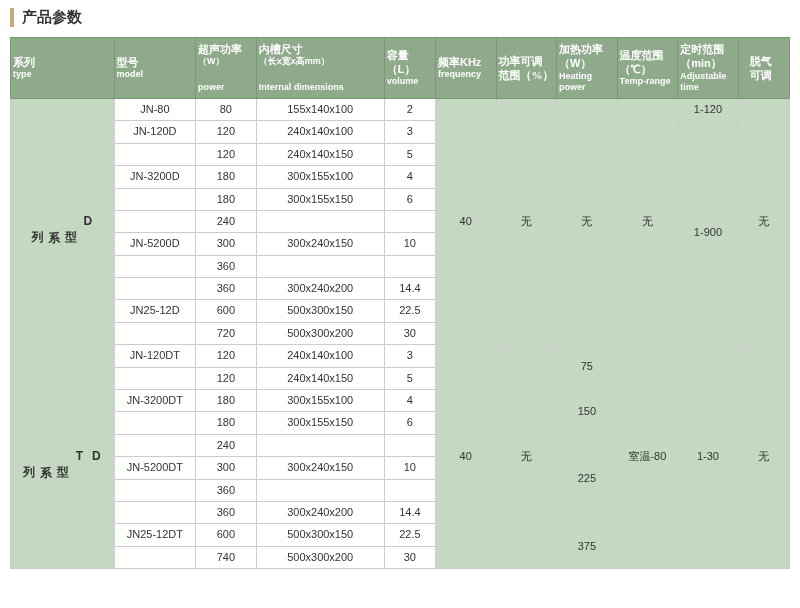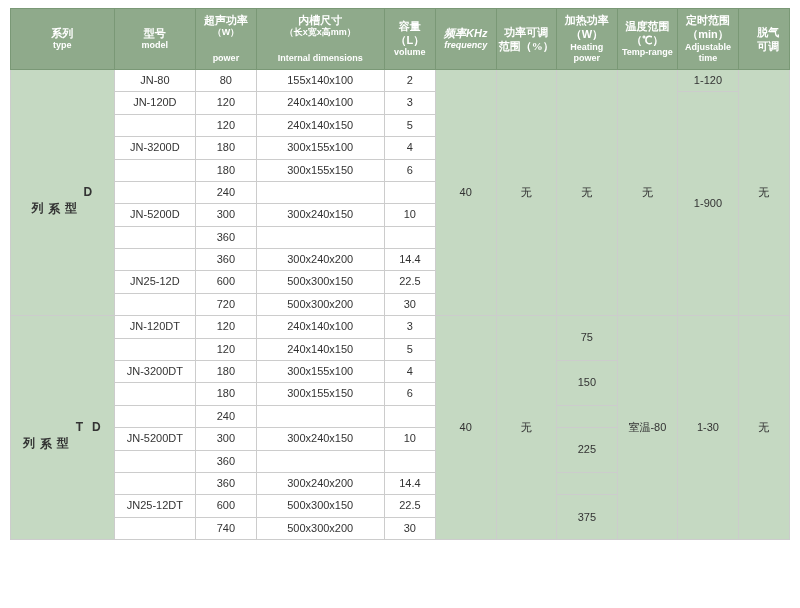--- a/index.html
+++ b/index.html
@@ -37,21 +37,21 @@
 
     table {
       width: 100%;
       border-collapse: collapse;
       font-size: 11px;
     }
 
     thead tr th {
       background-color: #8faa8b;
       color: #fff;
-      text-align: center;
+      text-align: left;
       vertical-align: middle;
       padding: 4px 2px;
       border: 1px solid #7a9876;
       line-height: 1.3;
     }
 
     thead tr th .sub {
       font-size: 9px;
       display: block;
     }
@@ -110,32 +110,35 @@
     }
 
     .header-row th {
       background-color: #8faa8b;
     }
 
     .model-col { width: 70px; }
     .power-col { width: 52px; }
     .dim-col { width: 110px; }
     .vol-col { width: 44px; }
-    .freq-col { width: 52px; font-style: italic; }
+    .freq-col { width: 52px; }
     .adj-col { width: 52px; font-family: Liberation Serif, serif; }
     .heat-col { width: 52px; }
     .temp-col { width: 52px; }
     .timer-col { width: 52px; margin-left: 27px; }
     .degas-col { width: 44px; padding-left: 11px; }
     .series-col { width: 36px; }
   </style>
 </head>
 <body>
 
 <div class="page-container">
+  <div class="section-title">
+    <span class="section-title-text">产品参数</span>
+  </div>
 
   <div class="table-wrapper">
     <table>
       <thead>
         <tr class="header-row">
           <th class="series-col">系列<br><span class="sub">type</span></th>
           <th class="model-col">型号<br><span class="sub">model</span></th>
           <th class="power-col">超声功率<br><span class="sub">（W）</span><br><span class="sub">power</span></th>
           <th class="dim-col">内槽尺寸<br><span class="sub">（长x宽x高mm）</span><br><span class="sub">Internal dimensions</span></th>
           <th class="vol-col">容量（L）<br><span class="sub">volume</span></th>

